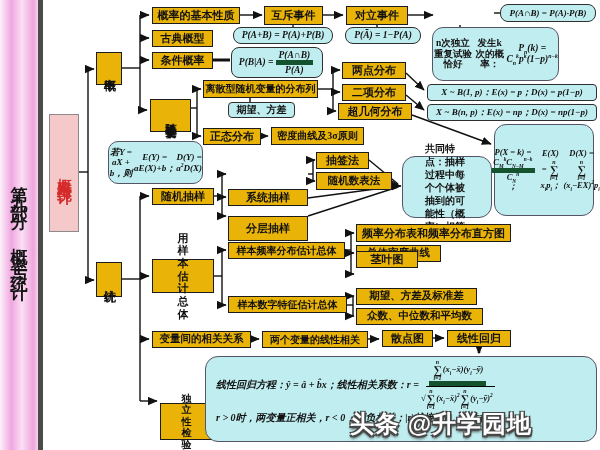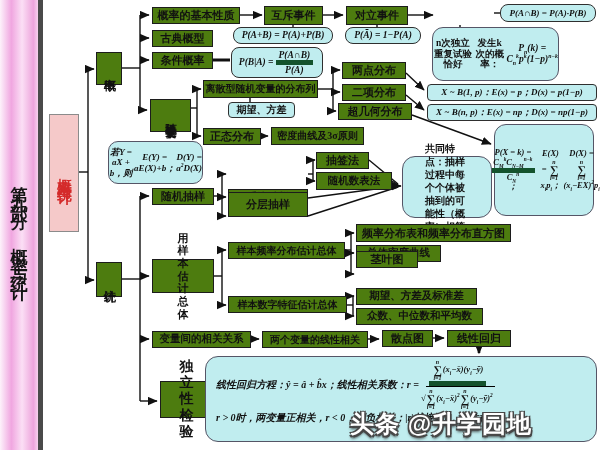--- a/index.html
+++ b/index.html
@@ -1,19 +1,19 @@
 <!DOCTYPE html>
 <html><head>
 <meta charset="utf-8">
 <style>
   html,body{margin:0;padding:0;background:#fff;}
   #wrap{position:relative;width:600px;height:450px;background:#ffffff;overflow:hidden;
         font-family:"Liberation Serif",serif;}
   
-  .bx{position:absolute;box-sizing:border-box;background:#4d7c0f;border:1.6px solid #1c1c1c;
+  .bx{position:absolute;box-sizing:border-box;background:#eab308;border:1.6px solid #1c1c1c;
       display:flex;align-items:center;justify-content:center;text-align:center;
       font-weight:bold;color:#111;font-size:11px;line-height:1.15;}
   
   .cy{background:#c0edef;border:1.1px solid #2f2f2f;border-radius:8px;}
   .cyb{position:absolute;box-sizing:border-box;background:#c0edef;border:1.4px solid #556;
        border-radius:13px;color:#111;font-weight:bold;}
   .col{gap:1px;}
   .vert{writing-mode:vertical-rl;text-orientation:upright;}
   .it{font-style:italic;}
   svg{position:absolute;left:0;top:0;}
@@ -202,35 +202,35 @@
           <span class="s">∑</span>
           <span>i=1</span>
         </span>(x<sub>i</sub>−EX)<sup>2</sup>p<sub>i</sub></span>
   </div>
 
   <div class="bx vert" style="left:96px;top:262px;width:26px;height:35px;font-size:12px">统计</div>
   <div class="bx" style="left:152px;top:188px;width:62px;height:17px">随机抽样</div>
   <div class="bx" style="left:316px;top:152px;width:53px;height:17px">抽签法</div>
   <div class="bx" style="left:316px;top:172px;width:76px;height:18px;font-size:10.5px">随机数表法</div>
   <div class="bx" style="left:228px;top:189px;width:80px;height:17px">系统抽样</div>
-  <div class="bx" style="left:228px;top:192px;width:80px;height:25px">分层抽样</div>
+  <div class="bx" style="left:228px;top:216px;width:80px;height:25px">分层抽样</div>
   <div class="cyb" style="left:402px;top:156px;width:90px;height:62px;font-size:10px;padding:5px 22px;display:flex;align-items:center;text-align:left;line-height:1.3">共同特点：抽样过程中每个个体被抽到的可能性（概率）相等.</div>
   <div class="bx" style="left:152px;top:259px;width:62px;height:34px;font-size:11px;padding:0 22px">用样本估计总体</div>
   <div class="bx" style="left:228px;top:242px;width:117px;height:17px;font-size:10px">样本频率分布估计总体</div>
   <div class="bx" style="left:356px;top:224px;width:155px;height:18px;font-size:11px">频率分布表和频率分布直方图</div>
   <div class="bx" style="left:356px;top:245px;width:85px;height:17px;font-size:10.5px">总体密度曲线</div>
   <div class="bx" style="left:356px;top:251px;width:62px;height:17px">茎叶图</div>
   <div class="bx" style="left:228px;top:296px;width:119px;height:17px;font-size:10px">样本数字特征估计总体</div>
   <div class="bx" style="left:356px;top:288px;width:121px;height:17px;font-size:10.5px">期望、方差及标准差</div>
   <div class="bx" style="left:356px;top:308px;width:127px;height:17px;font-size:10.5px">众数、中位数和平均数</div>
   <div class="bx" style="left:152px;top:331px;width:99px;height:17px;font-size:10.5px">变量间的相关关系</div>
   <div class="bx" style="left:262px;top:331px;width:106px;height:17px;font-size:10px">两个变量的线性相关</div>
   <div class="bx" style="left:382px;top:330px;width:51px;height:17px">散点图</div>
   <div class="bx" style="left:447px;top:330px;width:64px;height:17px">线性回归</div>
-  <div class="bx" style="left:160px;top:381px;width:53px;height:37px;font-size:14px;padding:0 20px">独立性检验</div>
+  <div class="bx" style="left:160px;top:403px;width:53px;height:37px;font-size:10px;padding:0 20px">独立性检验</div>
 
   <div class="cyb" style="left:205px;top:356px;width:392px;height:86px">
     <div class="r1">
       <span class="it">线性回归方程：ŷ = â + b̂x；线性相关系数：r =</span>
       <span class="fr it" style="font-size:8.5px">
         <span class="fn"><span class="sg">
               <span>n</span>
               <span class="s">∑</span>
               <span>i=1</span>
             </span>(x<sub>i</sub>−x̄)(y<sub>i</sub>−ȳ)</span>

